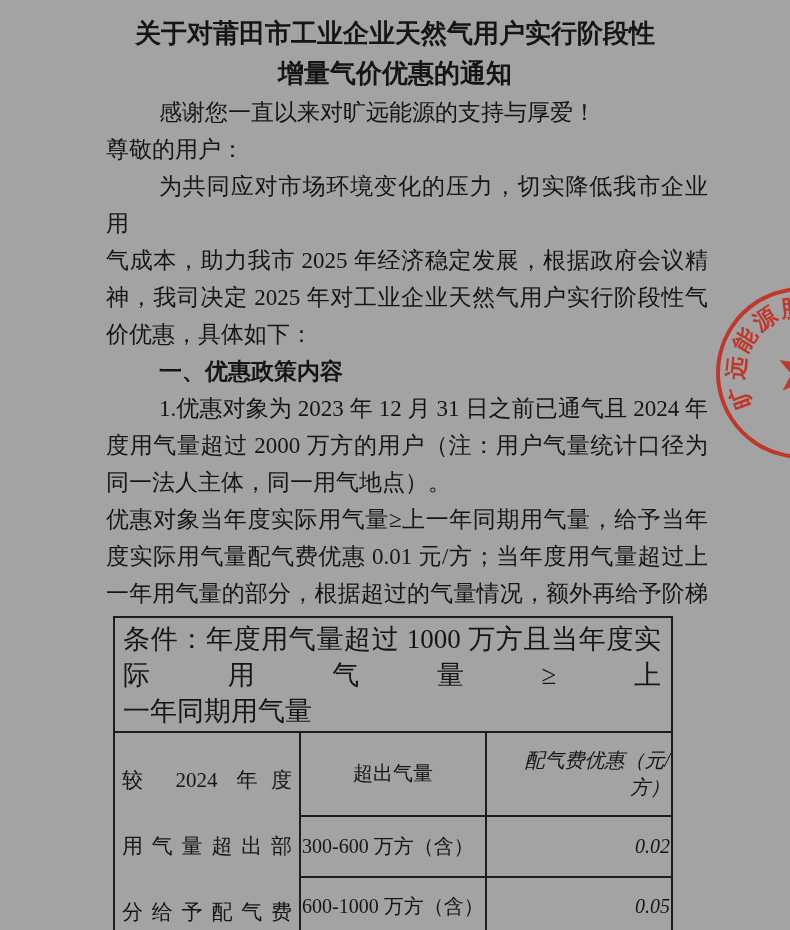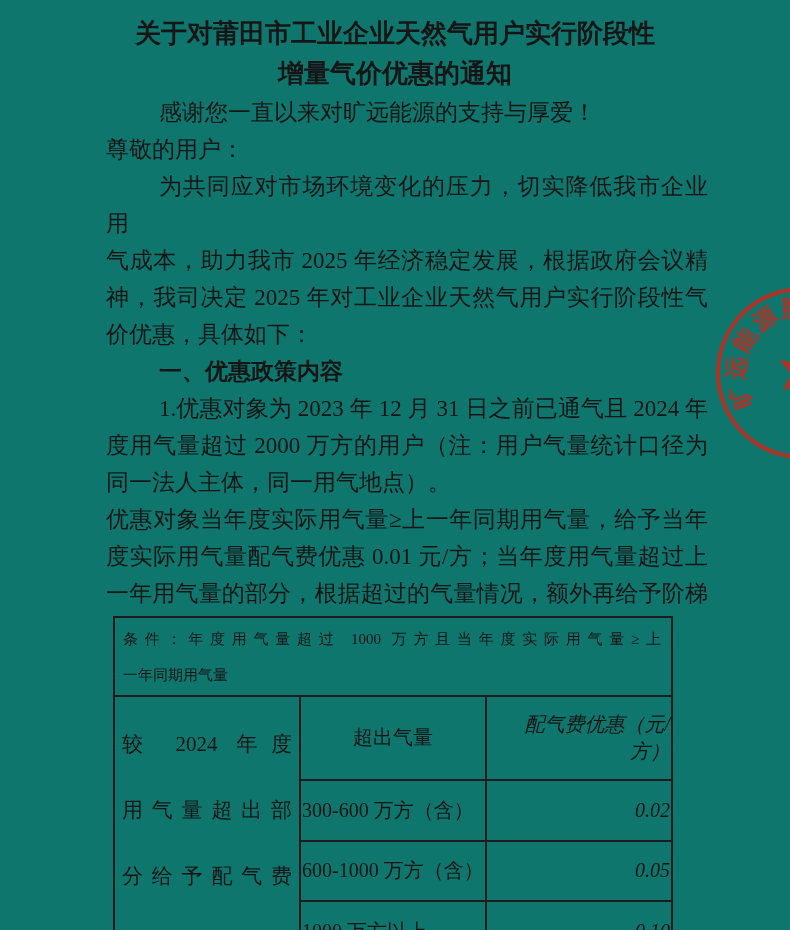--- a/index.html
+++ b/index.html
@@ -1,31 +1,31 @@
 <!DOCTYPE html>
 <html><head>
 <meta charset="utf-8">
 <style>
   html,body{margin:0;padding:0;}
   .page{
-    position:relative; width:790px; height:930px; background:#0f766e;
+    position:relative; width:790px; height:930px; background:#a3a3a3;
     overflow:hidden; font-family:"Liberation Serif","DejaVu Serif",serif; color:#151515;
   }
   .title{ margin:14px 36px 0; text-align:center; font-weight:bold; font-size:26px; line-height:40px; }
   .body{ margin:0 0 0 106px; width:602px; font-size:23px; }
   .line{ line-height:37px; text-align:justify; text-align-last:justify; }
   .line.last{ text-align-last:left; }
   .line.indent{ text-indent:2.3em; }
   .heading{ font-weight:bold; }
   table.discount{
     border-collapse:collapse; table-layout:fixed; width:560px; margin:4px 0 0 7px;
     font-size:20px;
   }
   table.discount td{ border:2px solid #1c1c1c; vertical-align:middle; }
-  td.cond{ font-size:15px; padding:3px 10px 2px 8px; }
+  td.cond{ font-size:27px; padding:3px 10px 2px 8px; }
   td.cond .line{ line-height:36px; }
   td.rowlabel{ width:150px; font-size:21px; padding:0 7px; }
   td.rowlabel .line{ line-height:38px;margin-top:28px; }
   td.colhead{ text-align:center; height:39px; }
   td.vol{ padding-left:1px; height:38px; text-align:left; }
   td.disc{ text-align:right; height:38px; width:204px;font-style:italic; }
   .seal{ position:absolute; left:692px; top:263px; width:220px; height:220px; opacity:.88; }
 </style>
 </head>
 <body>

